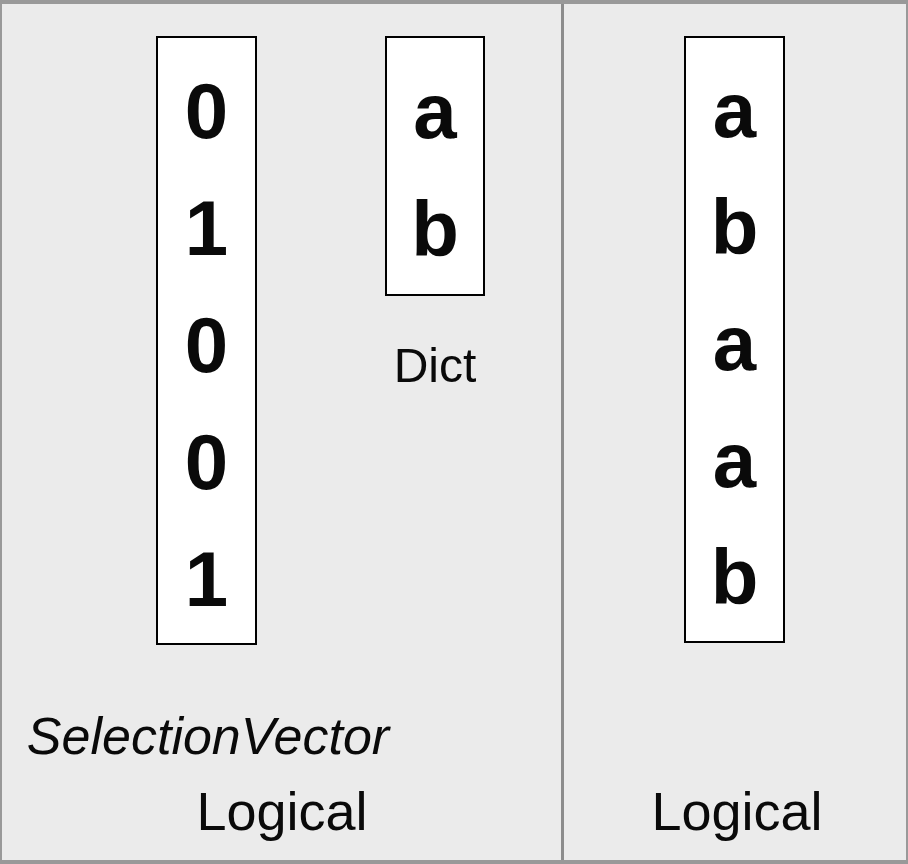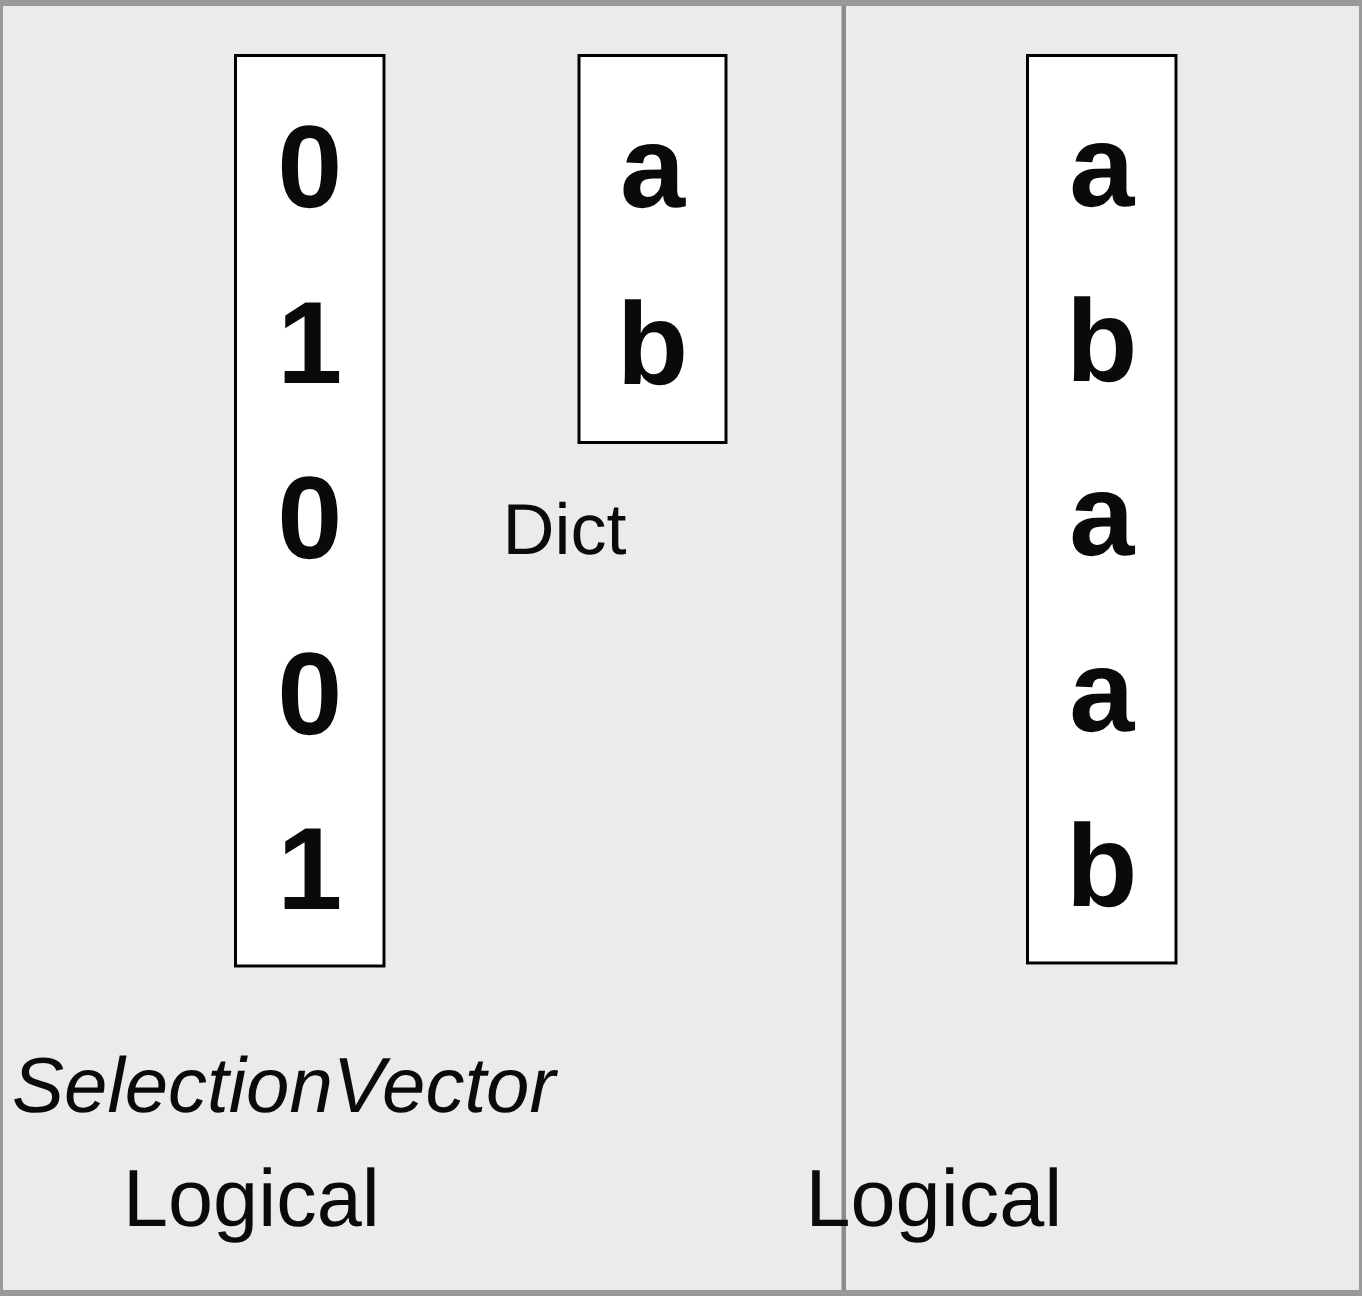--- a/index.html
+++ b/index.html
@@ -46,22 +46,24 @@
     font-size: 78px;
     line-height: 1;
     color: var(--text, #000000);
   }
   .sel-box     { left: 156px; top: 36px; width: 101px; height: 609px; }
   .dict-box    { left: 385px; top: 36px; width: 100px; height: 260px; }
   .logical-box { left: 684px; top: 36px; width: 101px; height: 607px; }
   .label {
     position: absolute;
     color: var(--text, #111111);
+    text-align: center;
     white-space: nowrap;
     line-height: 1.1;
+    margin-top: 12px;
   }
   .dict-label  { left: 335px; top: 328px; width: 200px; font-size: 48px; }
   .sel-label   { left: 8px;   top: 696px; width: 400px; font-size: 52px; font-style: italic; }
   .panel-title { font-size: 54px; }
   .phys-title    { left: 82px;  top: 770px; width: 400px; }
   .logical-title { left: 537px; top: 770px; width: 400px; }
 </style>
 </head>
 <body>
 

